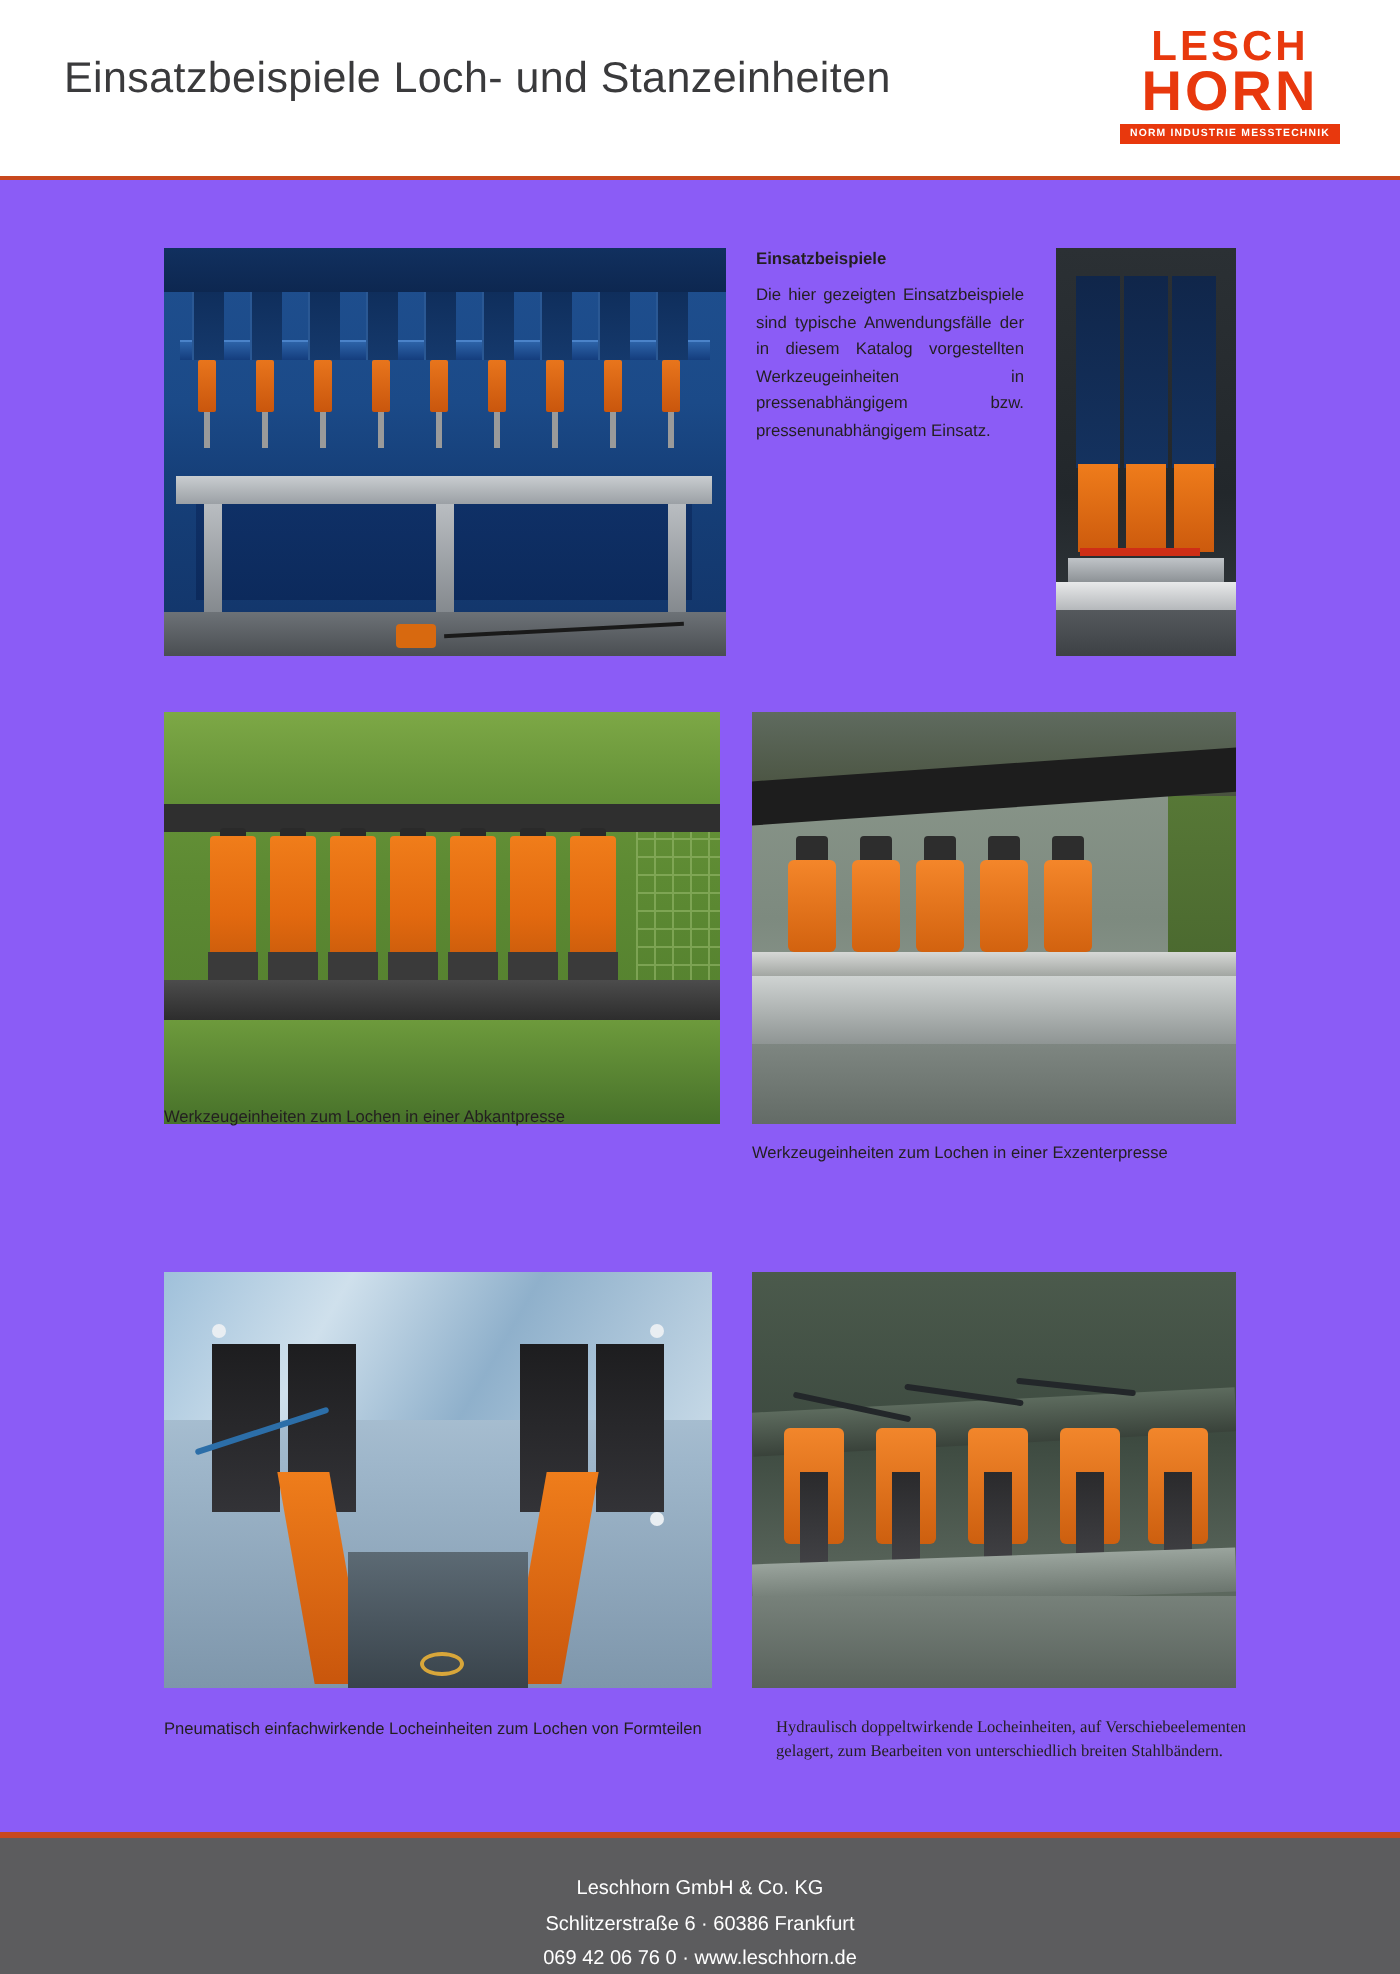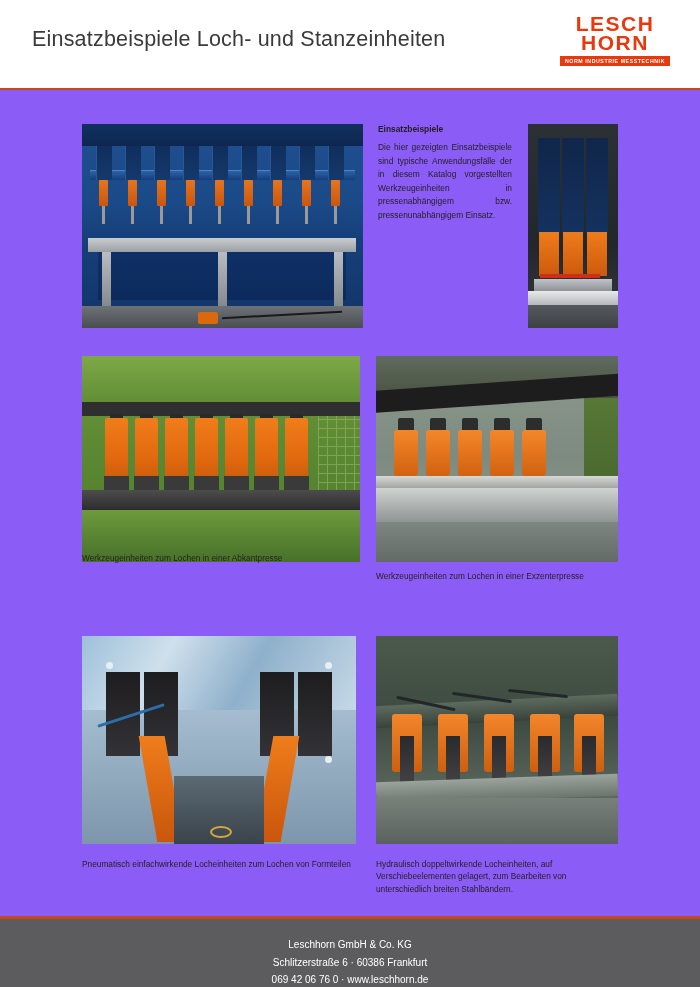--- a/index.html
+++ b/index.html
@@ -50,21 +50,21 @@
     height: 62px;
     text-align: center;
   }
   .logo-main {
     font-family: Liberation Sans, sans-serif;
     font-weight: 700;
     color: #e8380d;
     line-height: 0.92;
   }
   .logo-l1 { font-size: 21px; letter-spacing: 1.5px; }
-  .logo-l2 { font-size: 21px; letter-spacing: 1.5px; }
+  .logo-l2 { font-size: 28px; letter-spacing: 1.5px; }
   .logo-bar {
     margin-top: 3px;
     background: #e8380d;
     color: #ffffff;
     font-size: 5.2px;
     letter-spacing: 0.6px;
     padding: 2px 0 2px 0;
     font-weight: 700;
   }
   .header-rule {
@@ -461,21 +461,21 @@
       <div class="p6-dark" style="left:162px"></div>
     <div class="p6-unit" style="left:198px"></div>
       <div class="p6-dark" style="left:206px"></div>
 
     <div class="p6-hose" style="left:20px; top:66px; transform:rotate(12deg);"></div>
     <div class="p6-hose" style="left:76px; top:60px; transform:rotate(8deg);"></div>
     <div class="p6-hose" style="left:132px; top:56px; transform:rotate(6deg);"></div>
     <div class="p6-band"></div>
     <div class="p6-floor"></div>
   </div>
-  <div class="cap" style="left:376px; top:858px; width:246px;">Hydraulisch doppeltwirkende Locheinheiten, auf Verschiebeelementen gelagert, zum Bearbeiten von unterschiedlich breiten Stahlbändern.</div>
+  <div class="cap" style="left:388px; top:858px; width:246px;font-family:Liberation Serif, serif;">Hydraulisch doppeltwirkende Locheinheiten, auf Verschiebeelementen gelagert, zum Bearbeiten von unterschiedlich breiten Stahlbändern.</div>
 
   <div class="footer-rule"></div>
   <div class="footer-band"></div>
   <div class="footer-text">
     <div>Leschhorn GmbH &amp; Co. KG</div>
     <div>Schlitzerstraße 6 · 60386 Frankfurt</div>
     <div>069 42 06 76 0 · www.leschhorn.de</div>
   </div>
 
 </div>

